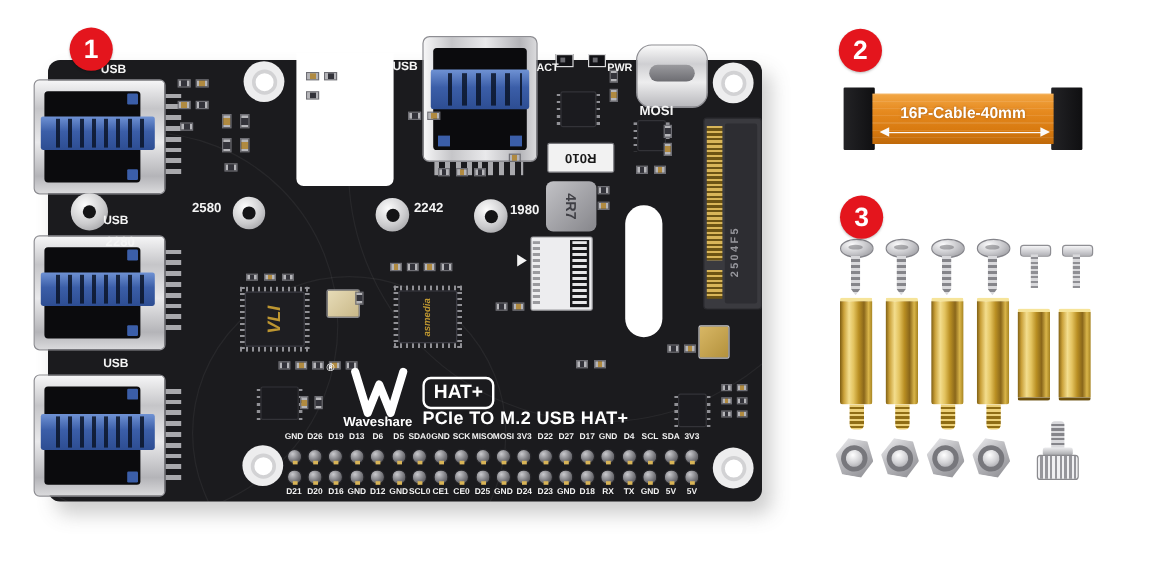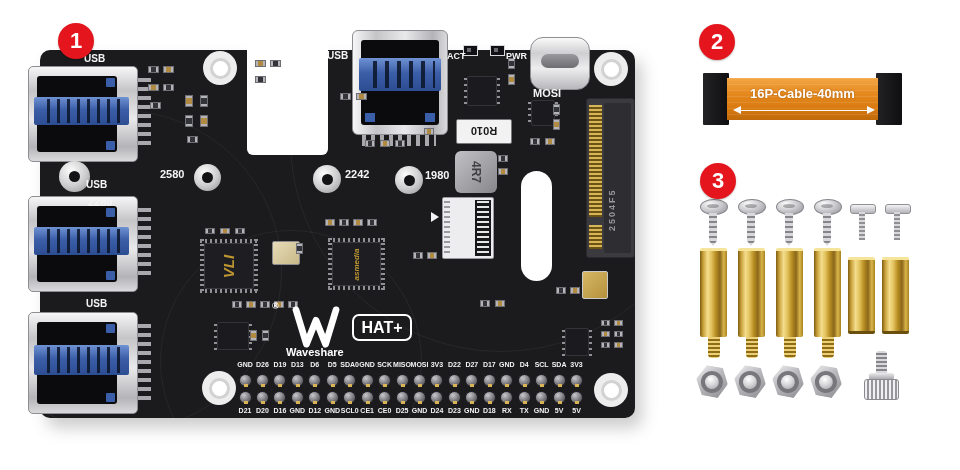--- a/index.html
+++ b/index.html
@@ -318,20 +318,21 @@
   <div class="tri-r" style="left:431px;top:212px;"></div>
 
   <div class="reg">®</div>
   <div class="wlogo">
     <svg width="50" height="42" viewBox="0 0 52 44">
       <path d="M5 4 L16 40 L26 15 L36 40 L47 4" fill="none" stroke="#ffffff" stroke-width="7" stroke-linecap="round" stroke-linejoin="round"></path>
     </svg>
   </div>
   <div class="wsname">Waveshare</div>
   <div class="hatplus">HAT+</div>
+  <div class="title">PCIe TO M.2 USB HAT+</div>
 
   <div class="gpio">
       <div class="gl" style="left:14px;top:0;">GND</div>
       <div class="gpin" style="left:7.5px;top:13px;"></div>
       <div class="gpin" style="left:7.5px;top:30px;"></div>
       <div class="gl" style="left:14px;top:46px;">D21</div>
       <div class="gl" style="left:31.45px;top:0;">D26</div>
       <div class="gpin" style="left:24.95px;top:13px;"></div>
       <div class="gpin" style="left:24.95px;top:30px;"></div>
       <div class="gl" style="left:31.45px;top:46px;">D20</div>

